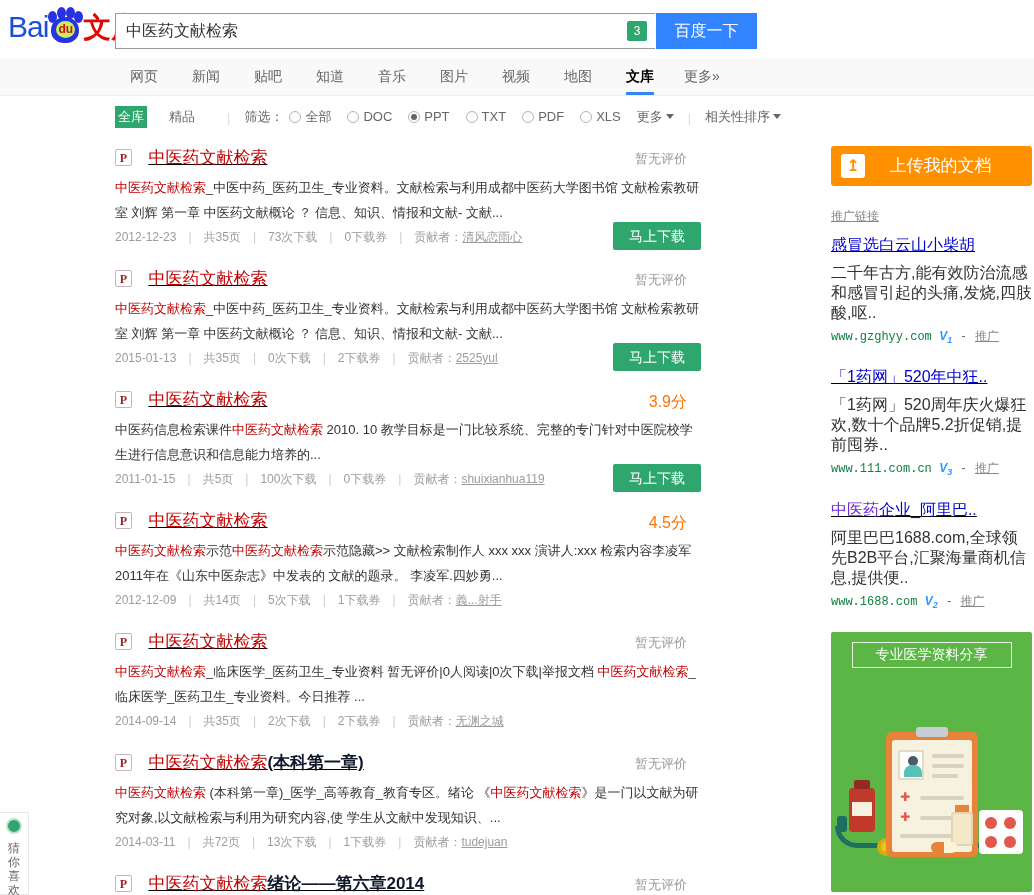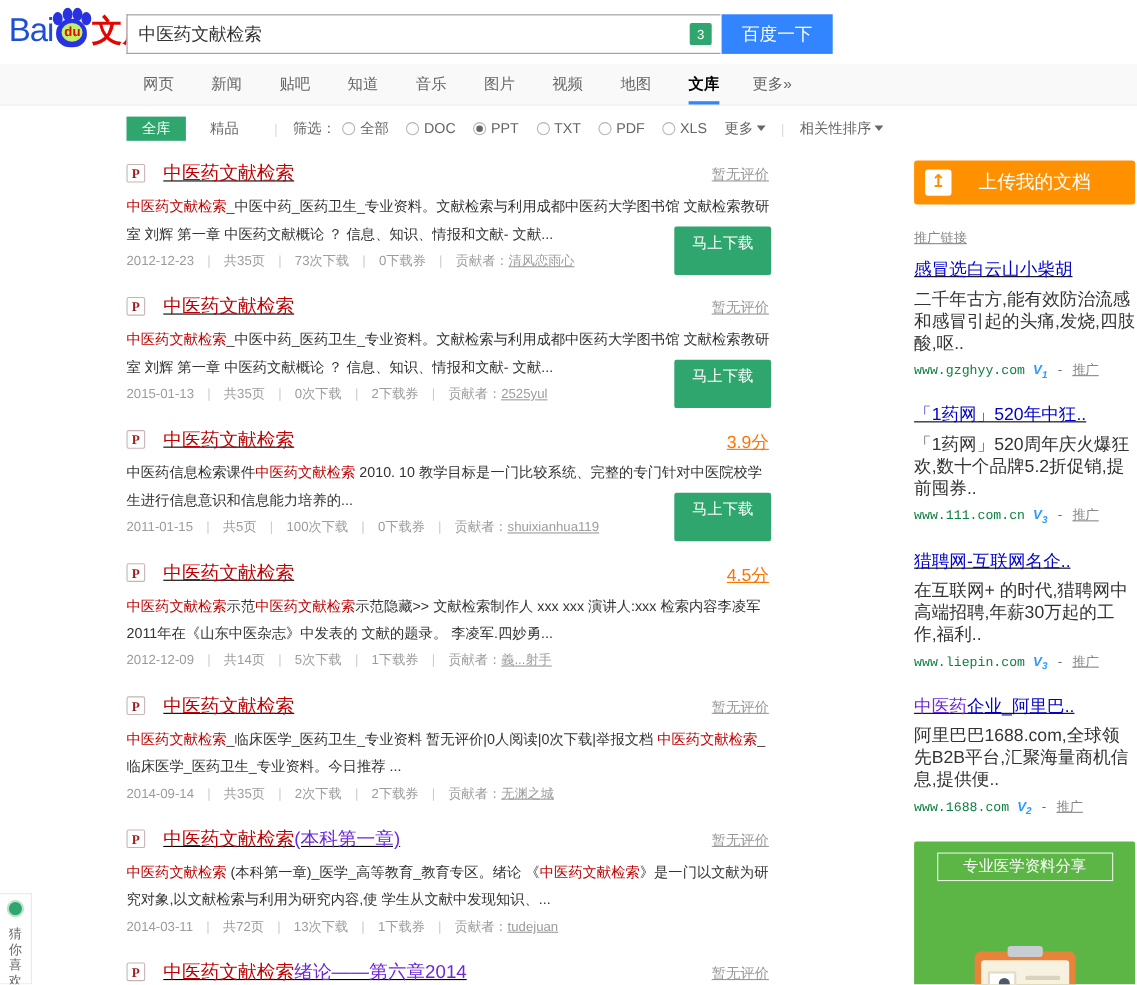--- a/index.html
+++ b/index.html
@@ -51,21 +51,21 @@
   .nav-item.active { color:#000; font-weight:bold; }
   .nav-item.active::after {
     content:""; position:absolute; left:0; right:0; bottom:0; height:3px; background:#3385ff;
   }
   #nav-more { display:inline-block; margin-left:30px; font-size:14px; color:#666; line-height:37px; cursor:pointer; }
 
   
   #filterbar { position:absolute; left:115px; top:106px; width:800px; height:24px; font-size:13px; color:#666; }
   #filterbar > * { vertical-align:middle; }
   #filter-all {
-    display:inline-block; background:#2fa66e; color:#fff; padding:2px 14px; margin-right:22px; cursor:pointer;
+    display:inline-block; background:#2fa66e; color:#fff; padding:2px 3px; margin-right:22px; cursor:pointer;
   }
   #filter-premium { display:inline-block; margin-right:18px; color:#666; cursor:pointer; }
   .vdiv { display:inline-block; color:#ddd; margin:0 14px; }
   #filter-label { display:inline-block; margin-right:6px; }
   .radio-opt { display:inline-block; margin-right:16px; cursor:pointer; }
   .radio-circle {
     display:inline-block; width:12px; height:12px; border:1px solid #b5b5b5; border-radius:50%;
     background:#fdfdfd; vertical-align:-2px; margin-right:4px; position:relative;
   }
   .radio-opt.selected .radio-circle::after {
@@ -79,31 +79,31 @@
   #results { position:absolute; left:115px; top:146px; width:586px; }
   .result { position:relative; margin-bottom:21px; min-height:92px; }
   .result-head { position:relative; height:24px; margin-bottom:5px; }
   .doc-icon {
     display:inline-block; width:17px; height:17px; border:1px solid #c8b4b4; border-radius:2px;
     color:#9c1f1f; font-size:12px; font-weight:bold; text-align:center; line-height:16px;
     font-family:"Liberation Serif","DejaVu Serif",serif; vertical-align:1px; background:#fff;
   }
   .result-title { font-size:17px; text-decoration:underline; margin-left:12px; cursor:pointer; }
   .result-title .hl { color:#c00000; }
-  .result-title .nohl { color:#6d28d9; }
-  .result-rating { position:absolute; right:2px; top:4px; font-size:13px;text-decoration:underline; }
+  .result-title .nohl { color:#0f172a;font-weight:bold; }
+  .result-rating { position:absolute; right:14px; top:4px; font-size:13px; }
   .result-rating.none { color:#999; }
   .result-rating.score { color:#ff7300; font-size:16px; }
   .result-snippet { font-size:13px; color:#333; line-height:25px; width:586px; }
   .result-snippet .hl { color:#c00000; }
   .result-meta { margin-top:4px; font-size:12px; color:#9c9c9c; }
   .result-meta .sep { color:#ccc; margin:0 12px; }
   .contrib-link { color:#9c9c9c; text-decoration:underline; cursor:pointer; }
   .download-btn {
-    position:absolute; right:0; bottom:-4px; width:88px; height:44px; background:#2fa66e; color:#fff;
+    position:absolute; right:0; bottom:-4px; width:88px; height:28px; background:#2fa66e; color:#fff;
     font-size:14px; text-align:center; line-height:28px; border-radius:2px; cursor:pointer; display:block;
   }
 
   
   #sidebar { position:absolute; left:831px; top:146px; width:201px; }
   #upload-button {
     position:relative; width:201px; height:40px; background:#ff9000; border-radius:3px; cursor:pointer;
     color:#fff; font-size:17px; line-height:40px; text-align:center; padding-left:18px;
   }
   #upload-icon {
@@ -286,30 +286,20 @@
     <a class="ad-title"><span class="nohl">「1药网」520年中狂..</span></a>
     <div class="ad-desc">「1药网」520周年庆火爆狂欢,数十个品牌5.2折促销,提前囤券..</div>
     <div class="ad-foot">
       <span class="ad-url">www.111.com.cn</span>
       <span class="ad-v">V<sub>3</sub></span>
       <span class="ad-dash">-</span>
       <a class="ad-promo">推广</a>
     </div>
   </div>
 
-  <div class="ad">
-    <a class="ad-title"><span class="nohl">猎聘网-互联网名企..</span></a>
-    <div class="ad-desc">在互联网+ 的时代,猎聘网中高端招聘,年薪30万起的工作,福利..</div>
-    <div class="ad-foot">
-      <span class="ad-url">www.liepin.com</span>
-      <span class="ad-v">V<sub>3</sub></span>
-      <span class="ad-dash">-</span>
-      <a class="ad-promo">推广</a>
-    </div>
-  </div>
 
   <div class="ad">
     <a class="ad-title"><span class="hl">中医药</span><span class="nohl">企业_阿里巴..</span></a>
     <div class="ad-desc">阿里巴巴1688.com,全球领先B2B平台,汇聚海量商机信息,提供便..</div>
     <div class="ad-foot">
       <span class="ad-url">www.1688.com</span>
       <span class="ad-v">V<sub>2</sub></span>
       <span class="ad-dash">-</span>
       <a class="ad-promo">推广</a>
     </div>

